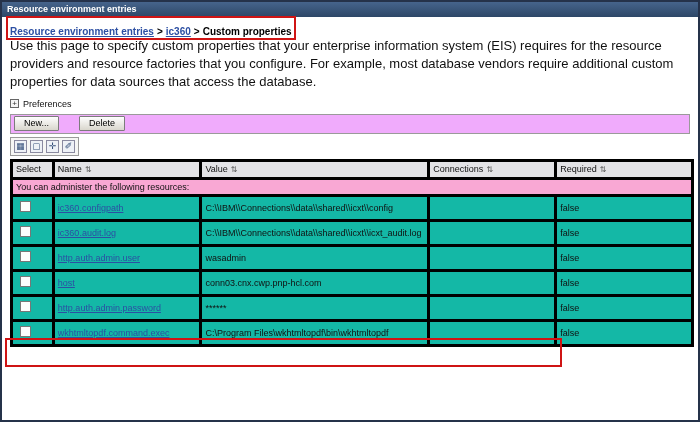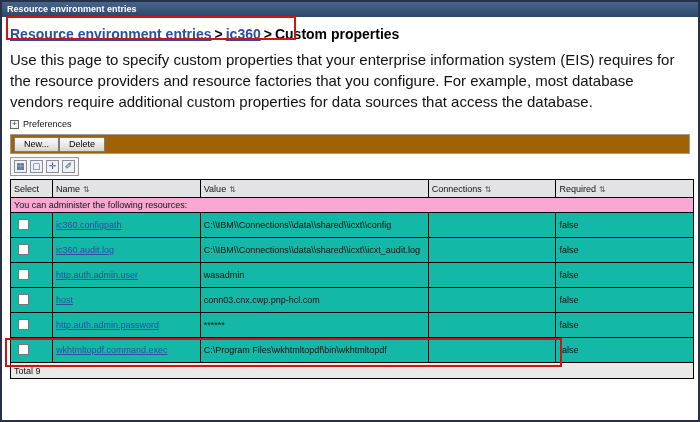--- a/index.html
+++ b/index.html
@@ -19,40 +19,40 @@
     background:linear-gradient(#46648c,#2d4767);
     color:#fff;
     font-size:9px;
     font-weight:bold;
     line-height:15px;
     padding-left:5px;
   }
 
   .content { padding:5px 8px 0 8px; }
 
-  .crumbs { margin-top:4px; font-size:14px; font-weight:bold; color:#000; white-space:nowrap; }
+  .crumbs { margin-top:4px; font-size:10px; font-weight:bold; color:#000; white-space:nowrap; }
   .crumbs a { color:#2c4fa3; text-decoration:underline; cursor:pointer; }
   .crumb-sep { margin:0 3px; }
 
-  .intro { margin-top:7px; font-size:15px; line-height:1.4; color:#111; }
+  .intro { font-size:13px; line-height:1.4; color:#111; }
 
   .prefs { margin-top:7px; font-size:9px; color:#111; display:flex; align-items:center; gap:4px; }
   .expand-box {
     display:inline-flex; align-items:center; justify-content:center;
     width:9px; height:9px; border:1px solid #666; background:#f4f4f4;
     font-size:8px; line-height:8px; color:#333; cursor:pointer;
   }
 
   .btnstrip {
     margin-top:5px;
     border:1px solid #9a9a9a;
-    background:#a16207;
+    background:#f0abfc;
     padding:2px 3px;
     height:20px;
-    display:flex; align-items:center; gap:0;
+    display:flex; align-items:center; gap:20px;
   }
   .btn {
     font-family:"Liberation Sans", sans-serif;
     font-size:9px;
     padding:1px 9px 2px 9px;
     background:linear-gradient(#fefefe,#d9d6cd);
     border:1px solid #7c7c7c;
     border-radius:1px;
     cursor:pointer;
     color:#000;
@@ -79,21 +79,21 @@
 
   table.props {
     margin-top:3px;
     width:684px;
     border-collapse:collapse;
     font-size:9px;
     color:#111;
     border:1px solid #999;
   }
   table.props th, table.props td {
-    border:1px solid #000000;
+    border:3px solid #000000;
     padding:2px 3px;
     text-align:left;
     vertical-align:middle;
   }
   table.props thead th {
     background:#e3e3e6;
     font-weight:normal;
     height:18px;
     white-space:nowrap;
   }
@@ -224,23 +224,20 @@
           <td>false</td>
         </tr>
         <tr class="data-row">
           <td class="sel"><input type="checkbox" class="rowcheck" style=""></td>
           <td><a>wkhtmltopdf.command.exec</a></td>
           <td>C:\Program Files\wkhtmltopdf\bin\wkhtmltopdf</td>
           <td></td>
           <td>false</td>
         </tr>
 
-        <tr class="total-row">
-          <td colspan="5">Total 9</td>
-        </tr>
       </tbody>
     </table>
 
   </div>
 
   <div class="annotation anno-crumbs"></div>
   <div class="annotation anno-row"></div>
 
 </div>
 

